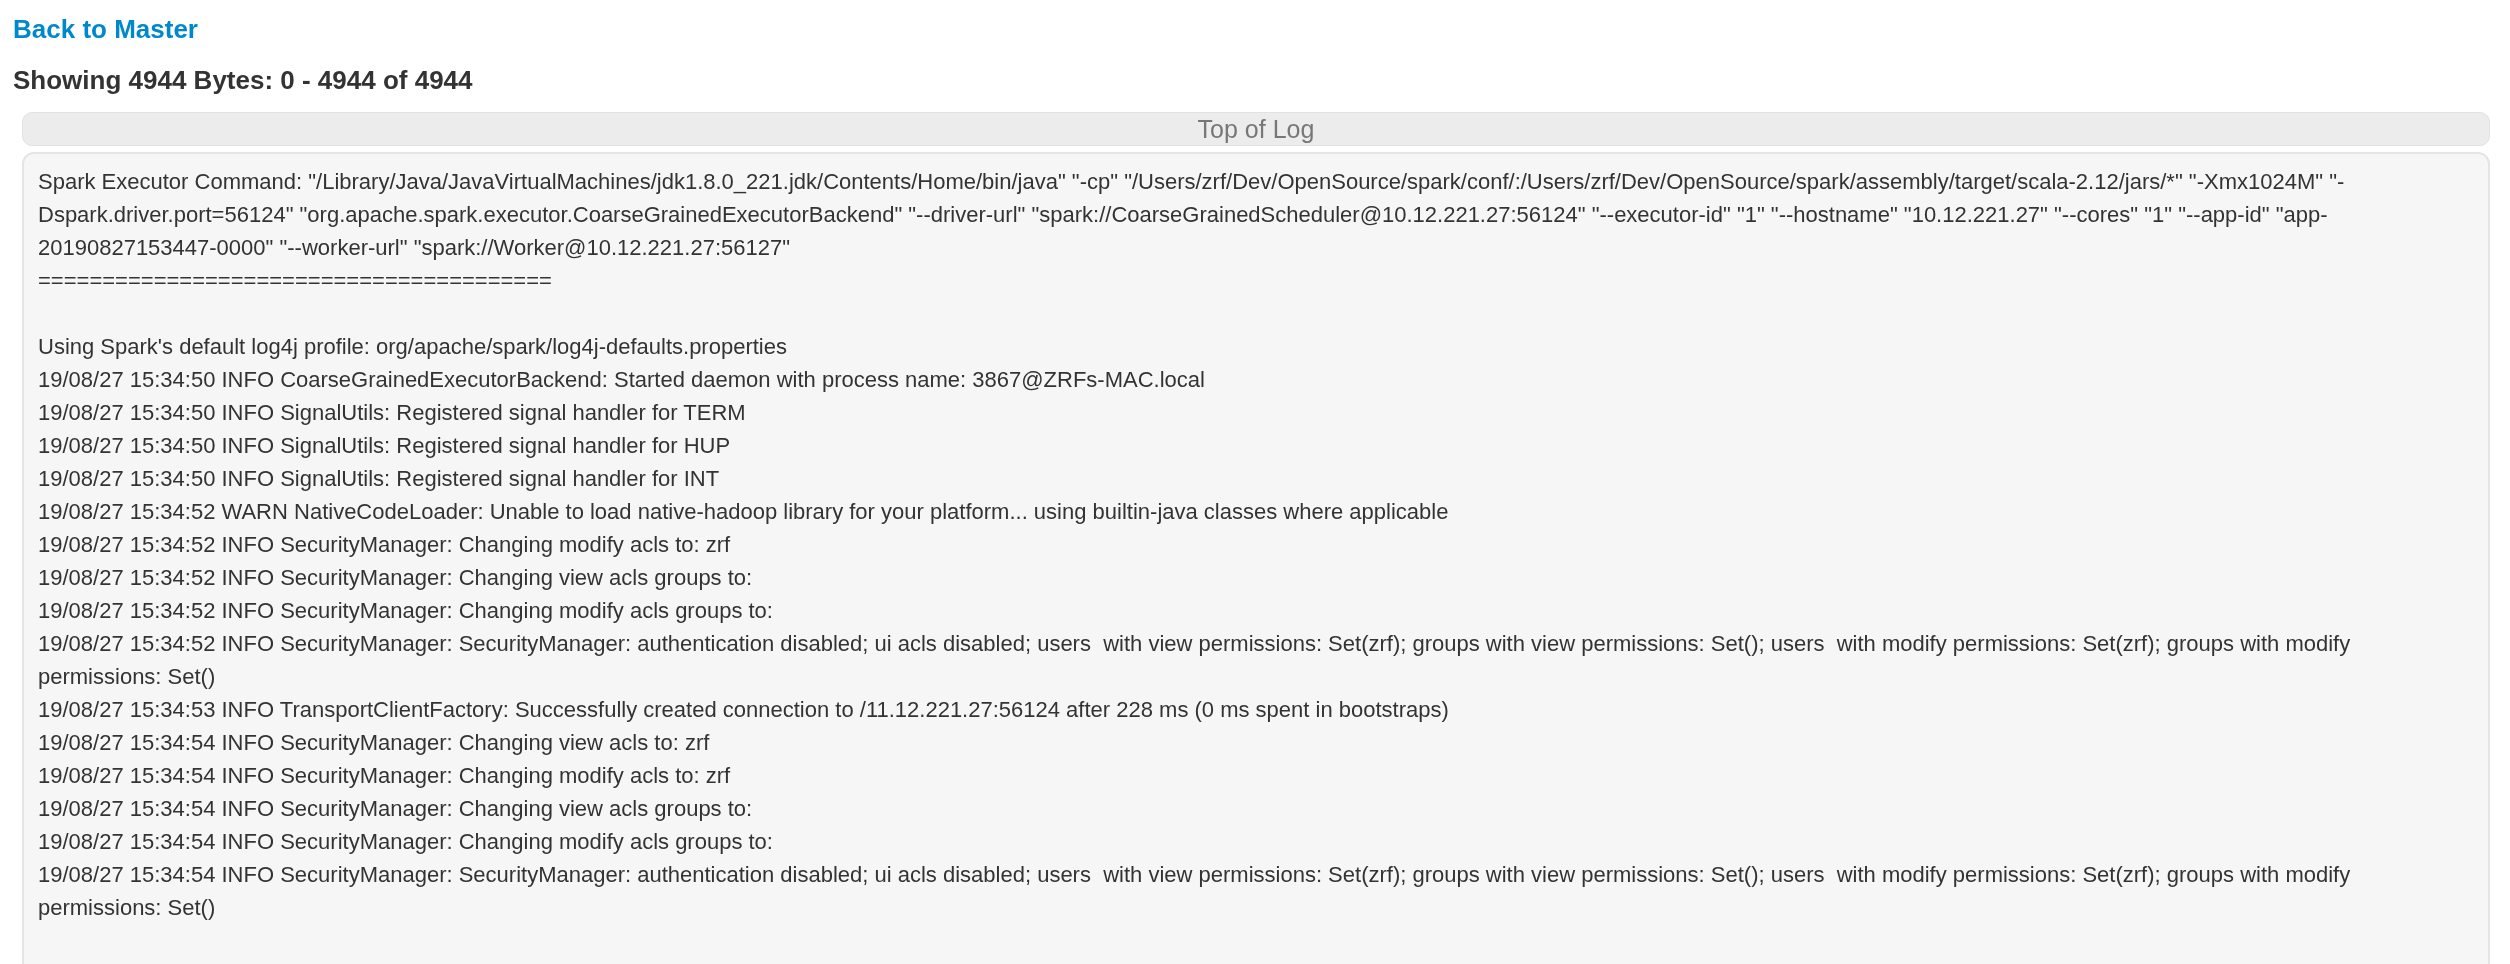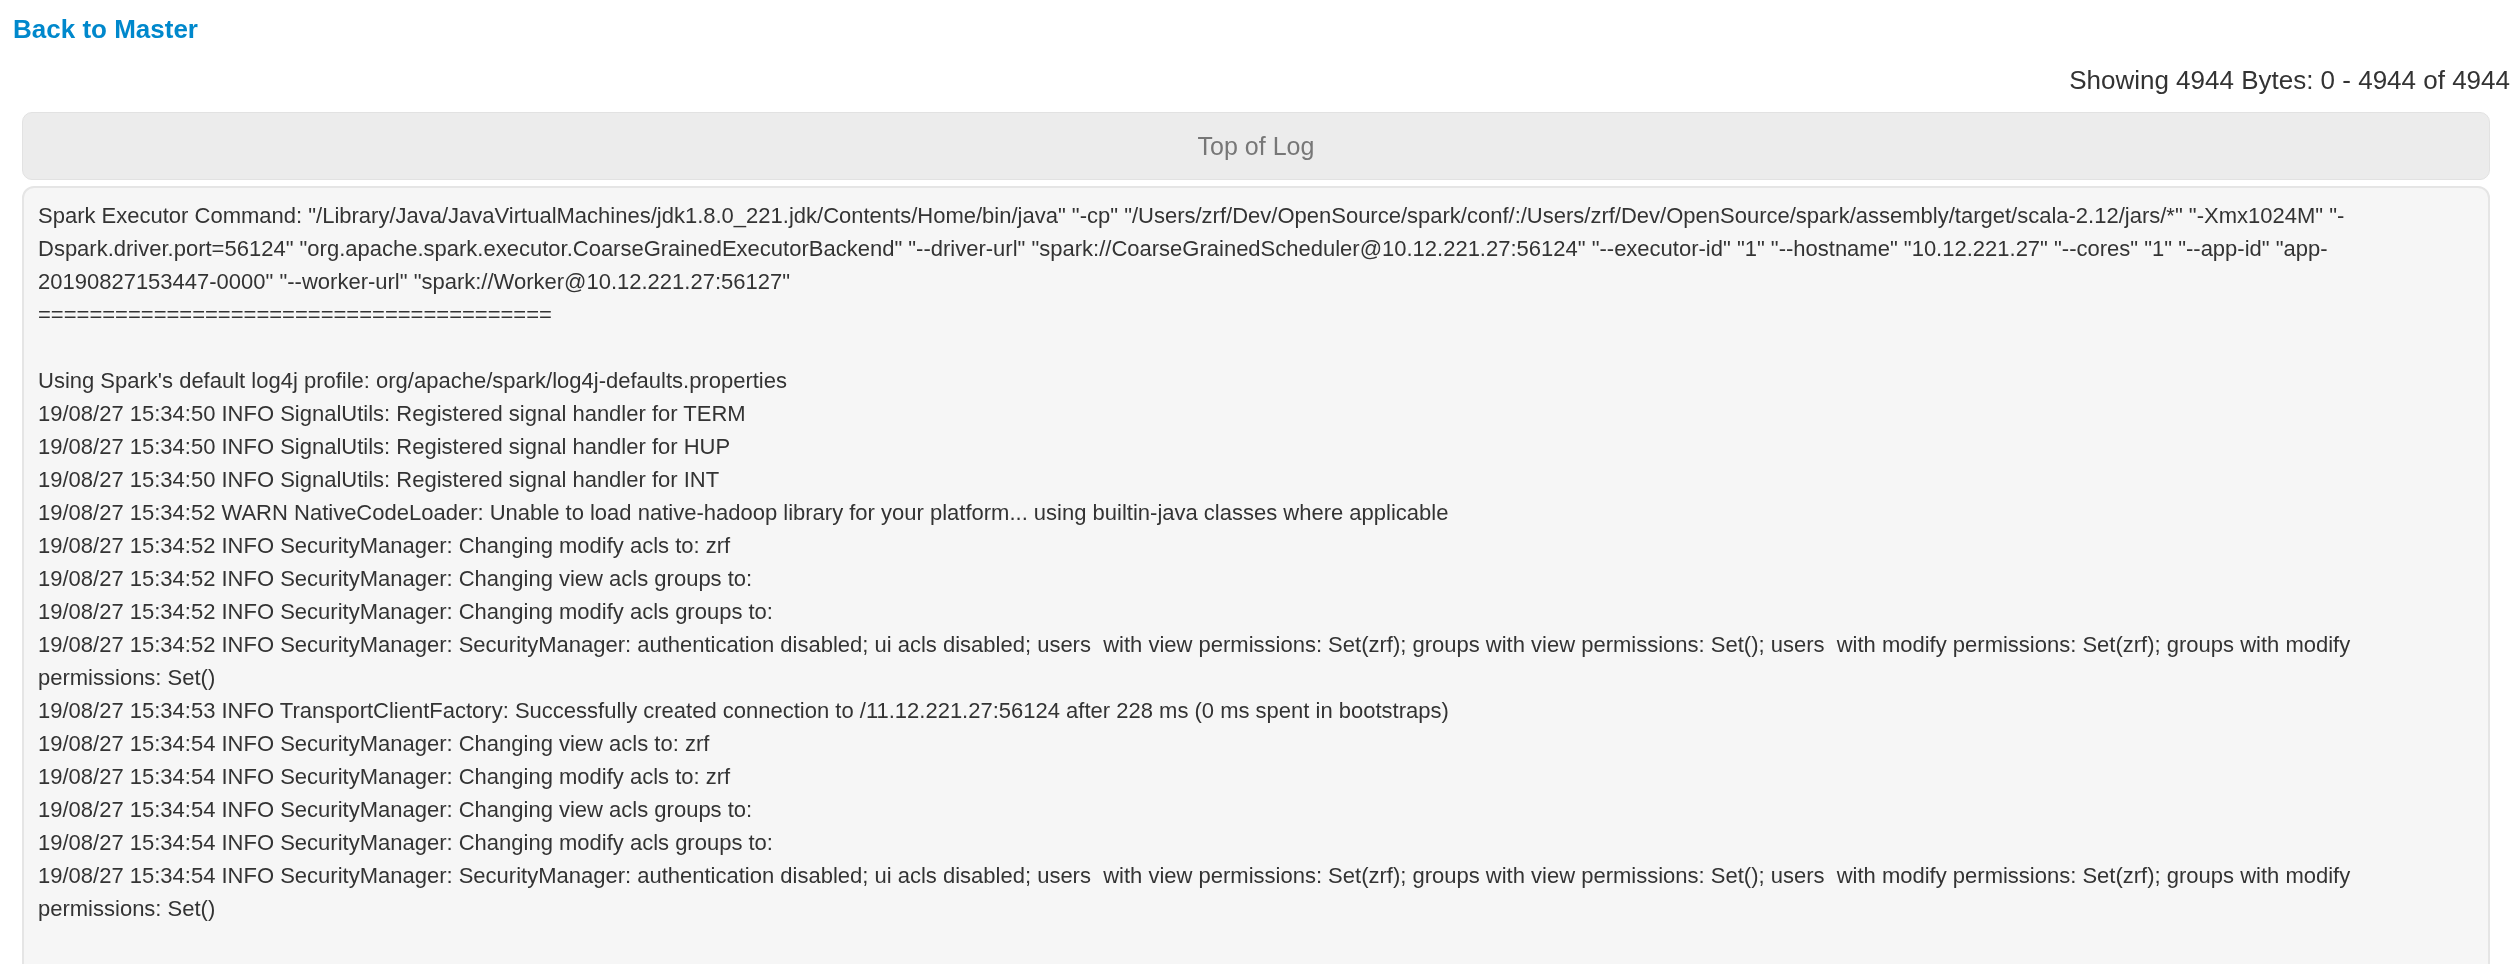--- a/index.html
+++ b/index.html
@@ -25,27 +25,26 @@
     margin:14px 0 0 13px;
     font-size:26px;
     font-weight:700;
     color:var(--link);
     text-decoration:none;
     cursor:pointer;
   }
   .byte-info{
     margin:20px 0 0 13px;
     font-size:26px;
-    font-weight:400;
+    font-weight:700;
     color:var(--text);
-    text-align:right;
   }
   .top-bar{
     margin:16px 20px 0 22px;
-    height:68px;
+    height:34px;
     background:var(--bar-bg);
     border:1px solid var(--bar-border);
     border-radius:10px;
     display:flex;align-items:center;justify-content:center;
     font-size:25px;
     color:var(--bar-text);
     user-select:none;
   }
   .log-box{
     margin:6px 20px 0 22px;
@@ -75,20 +74,21 @@
 
 <div class="top-bar">
   <span>Top of Log</span>
 </div>
 
 <div class="log-box">
     <div class="log-line">Spark Executor Command: "/Library/Java/JavaVirtualMachines/jdk1.8.0_221.jdk/Contents/Home/bin/java" "-cp" "/Users/zrf/Dev/OpenSource/spark/conf/:/Users/zrf/Dev/OpenSource/spark/assembly/target/scala-2.12/jars/*" "-Xmx1024M" "-Dspark.driver.port=56124" "org.apache.spark.executor.CoarseGrainedExecutorBackend" "--driver-url" "spark://CoarseGrainedScheduler@10.12.221.27:56124" "--executor-id" "1" "--hostname" "10.12.221.27" "--cores" "1" "--app-id" "app-20190827153447-0000" "--worker-url" "spark://Worker@10.12.221.27:56127"</div>
     <div class="log-line">========================================</div>
     <div class="log-line">&nbsp;</div>
     <div class="log-line">Using Spark's default log4j profile: org/apache/spark/log4j-defaults.properties</div>
+    <div class="log-line">19/08/27 15:34:50 INFO CoarseGrainedExecutorBackend: Started daemon with process name: 3867@ZRFs-MAC.local</div>
     <div class="log-line">19/08/27 15:34:50 INFO SignalUtils: Registered signal handler for TERM</div>
     <div class="log-line">19/08/27 15:34:50 INFO SignalUtils: Registered signal handler for HUP</div>
     <div class="log-line">19/08/27 15:34:50 INFO SignalUtils: Registered signal handler for INT</div>
     <div class="log-line">19/08/27 15:34:52 WARN NativeCodeLoader: Unable to load native-hadoop library for your platform... using builtin-java classes where applicable</div>
     <div class="log-line">19/08/27 15:34:52 INFO SecurityManager: Changing modify acls to: zrf</div>
     <div class="log-line">19/08/27 15:34:52 INFO SecurityManager: Changing view acls groups to: </div>
     <div class="log-line">19/08/27 15:34:52 INFO SecurityManager: Changing modify acls groups to: </div>
     <div class="log-line">19/08/27 15:34:52 INFO SecurityManager: SecurityManager: authentication disabled; ui acls disabled; users  with view permissions: Set(zrf); groups with view permissions: Set(); users  with modify permissions: Set(zrf); groups with modify permissions: Set()</div>
     <div class="log-line">19/08/27 15:34:53 INFO TransportClientFactory: Successfully created connection to /11.12.221.27:56124 after 228 ms (0 ms spent in bootstraps)</div>
     <div class="log-line">19/08/27 15:34:54 INFO SecurityManager: Changing view acls to: zrf</div>

